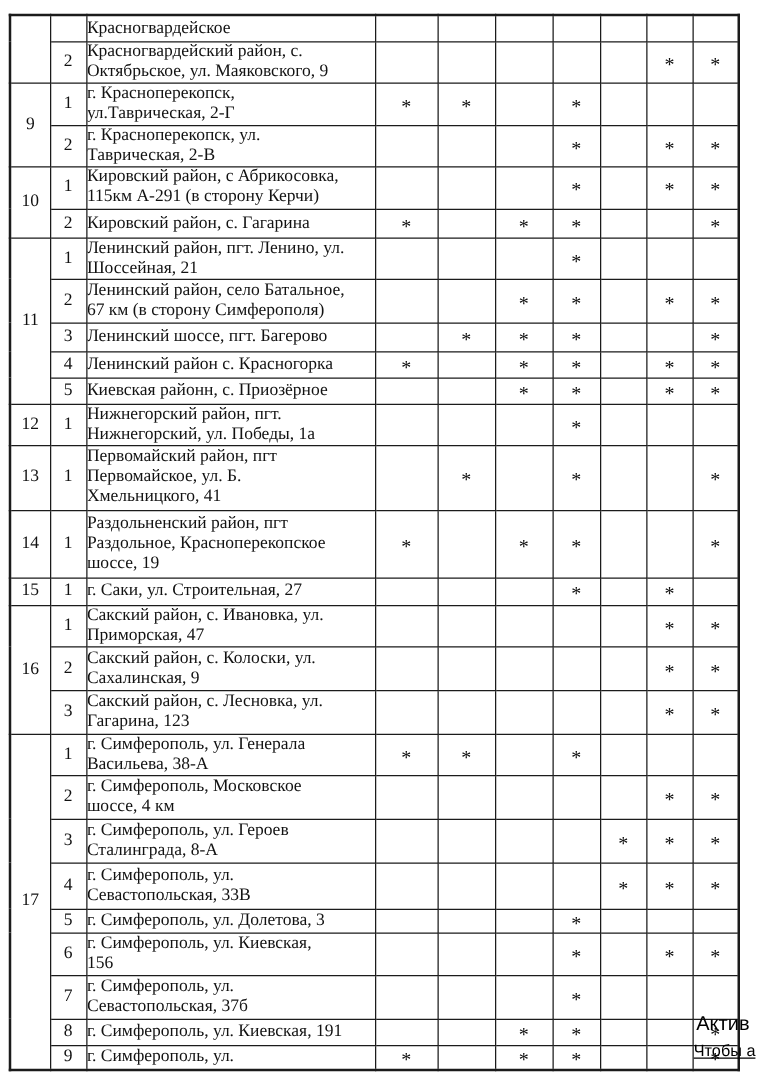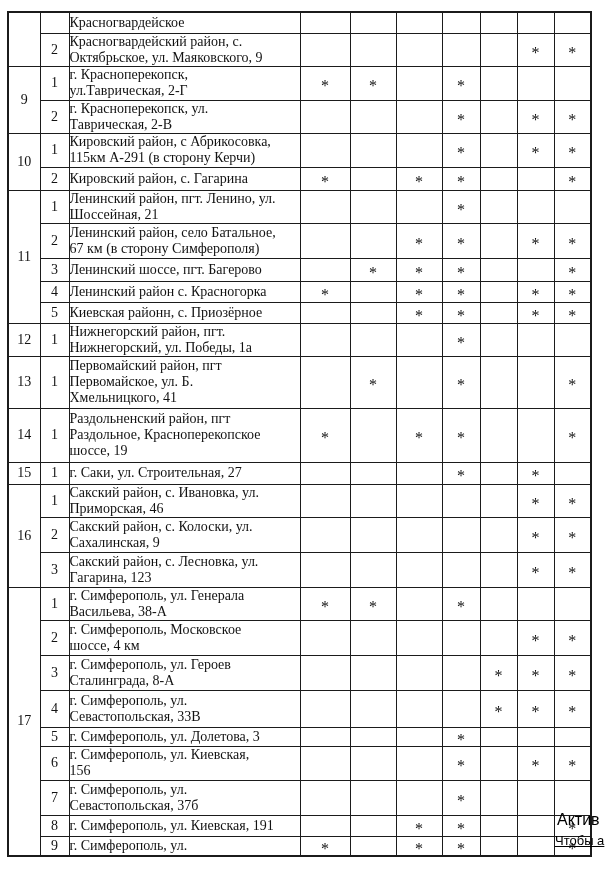--- a/index.html
+++ b/index.html
@@ -263,21 +263,21 @@
           <td class="star"></td>
           <td class="star"><span>*</span></td>
           <td class="star"></td>
           <td class="star"><span>*</span></td>
           <td class="star"></td>
         </tr>
         <tr style="height: 30px;">
           <td class="num" rowspan="3">16</td>
           <td class="sub">1</td>
           <td class="addr">Сакский район, с. Ивановка, ул.
-Приморская, 46</td>
+Приморская, 47</td>
           <td class="star"></td>
           <td class="star"></td>
           <td class="star"></td>
           <td class="star"></td>
           <td class="star"></td>
           <td class="star"><span>*</span></td>
           <td class="star"><span>*</span></td>
         </tr>
         <tr style="height: 35px;">
           <td class="sub">2</td>

